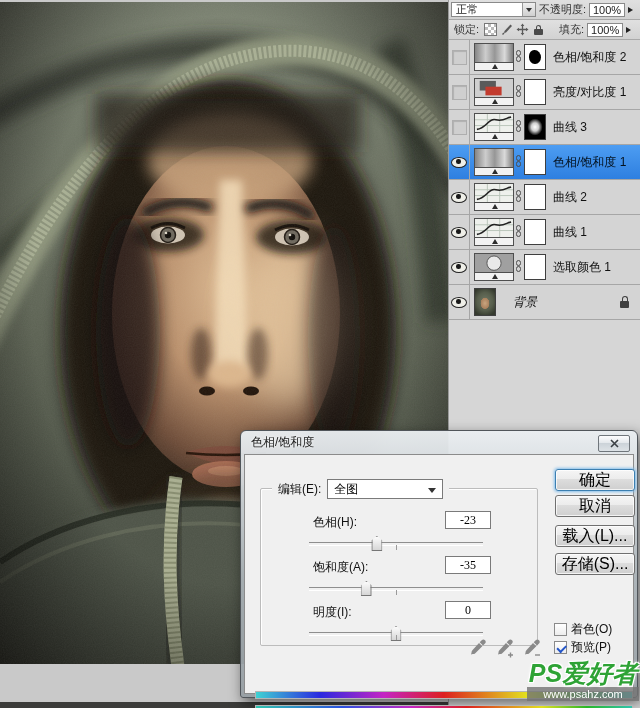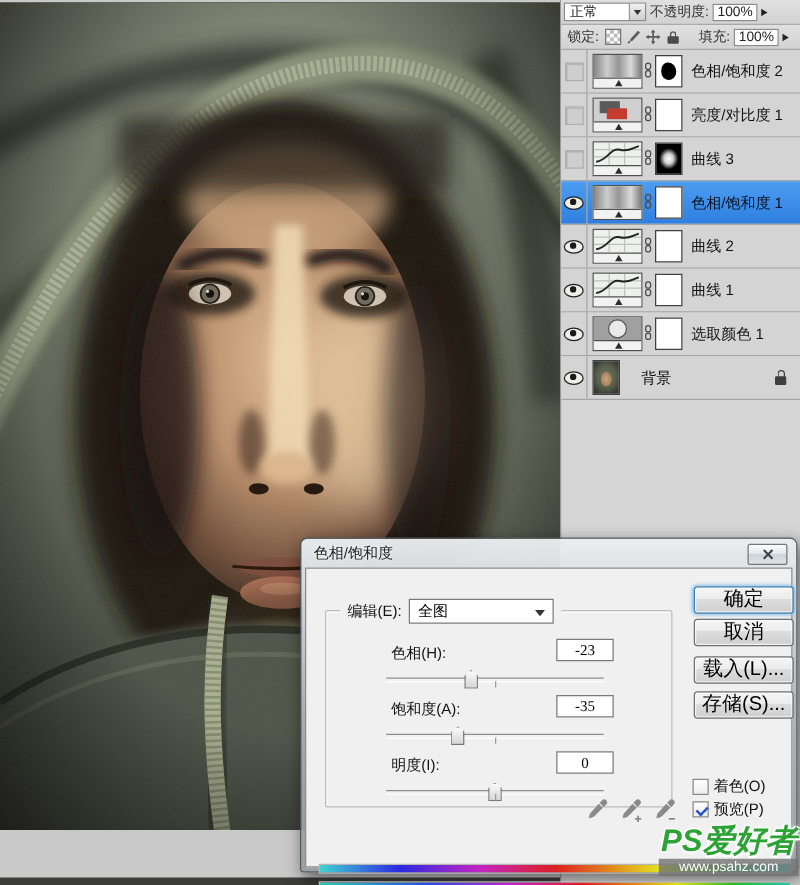--- a/index.html
+++ b/index.html
@@ -59,21 +59,21 @@
   .mask-white{background:#fff;}
   .mask-black-lg{background:#000;}
   .mask-black-lg::after{content:'';position:absolute;left:3px;top:4px;width:14px;height:16px;background:#fff;border-radius:50%;}
   .mask-black-sm{background:#000;}
   .mask-black-sm::after{content:'';position:absolute;left:5px;top:5px;width:7px;height:9px;background:#fff;border-radius:50%;}
   .mask-white-blob{background:#fff;}
   .mask-white-blob::after{content:'';position:absolute;left:4px;top:5px;width:12px;height:14px;background:#000;border-radius:45% 55% 50% 50%;}
   .mask-glow{background:radial-gradient(ellipse 8px 9px at 50% 50%, #fff 0%, #cfcfcf 45%, #000 95%);}
   .lname{margin-left:7px;font-size:12px;color:#111;white-space:nowrap;}
   .layer-row.selected .lname{color:#04121f;}
-  .lname.italic{}
+  .lname.italic{font-style:italic;}
   .lock-slot{margin-left:auto;margin-right:10px;}
   .padlock{position:relative;width:11px;height:12px;display:block;}
   .padlock .pl-body{position:absolute;left:1px;top:5px;width:9px;height:7px;background:#3f3f3f;border-radius:1px;}
   .padlock .pl-arc{position:absolute;left:2.5px;top:0;width:6px;height:6px;border:1.5px solid #3f3f3f;border-bottom:none;border-radius:3px 3px 0 0;box-sizing:border-box;}
 
   
   .dialog{position:absolute;left:240px;top:430px;width:398px;height:268px;z-index:10;
     background:linear-gradient(180deg,rgba(234,238,241,.96),rgba(170,178,183,.94) 55%,rgba(150,158,163,.94));
     border:1px solid #50555a;border-radius:6px 6px 3px 3px;box-shadow:3px 5px 14px rgba(0,0,0,.55);box-sizing:border-box;}
   .dlg-titlebar{position:absolute;left:0;top:0;right:0;height:23px;display:flex;align-items:center;}
@@ -223,21 +223,21 @@
       <rect width="448" height="662" filter="url(#grain)" opacity=".16"></rect>
     </svg>
   </div>
 
   <div class="canvas-gray"></div>
   <div class="bottom-edge"></div>
 
   <div class="panel">
 
     <div class="tool-row">
-      <div class="combo-sm" style="width:66px">
+      <div class="combo-sm" style="width:85px">
         <span class="ctext" style="flex:1">正常</span>
         <span class="carrow"></span>
       </div>
       <span class="tlabel">不透明度:</span>
       <span class="valbox-sm">100%</span>
       <span class="flyout"></span>
     </div>
 
     <div class="tool-row">
       <span class="tlabel">锁定:</span>

